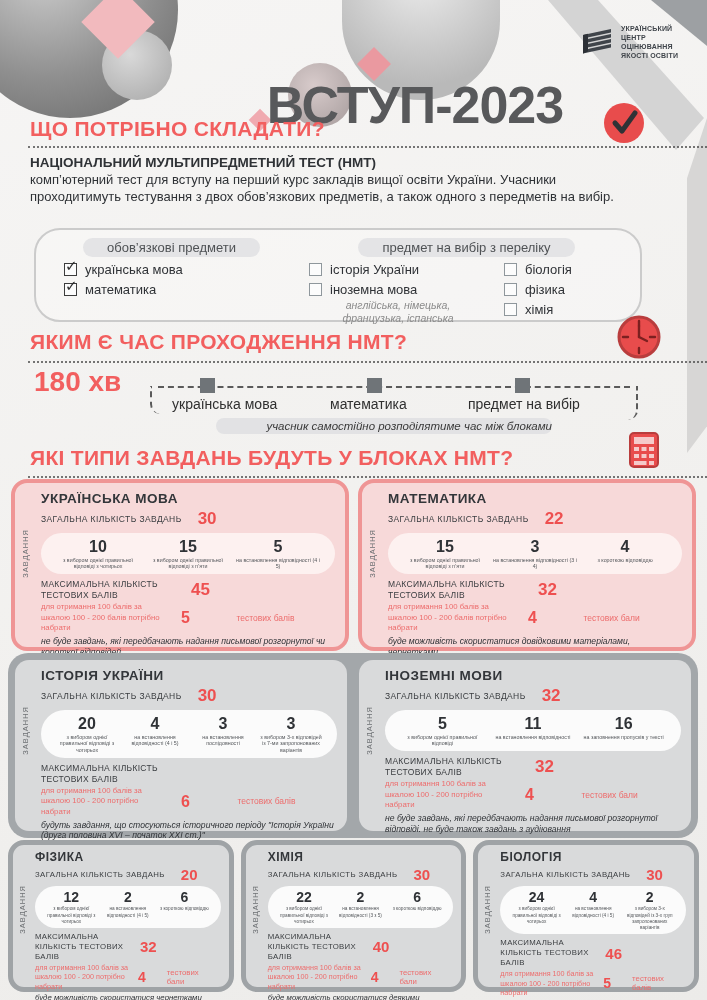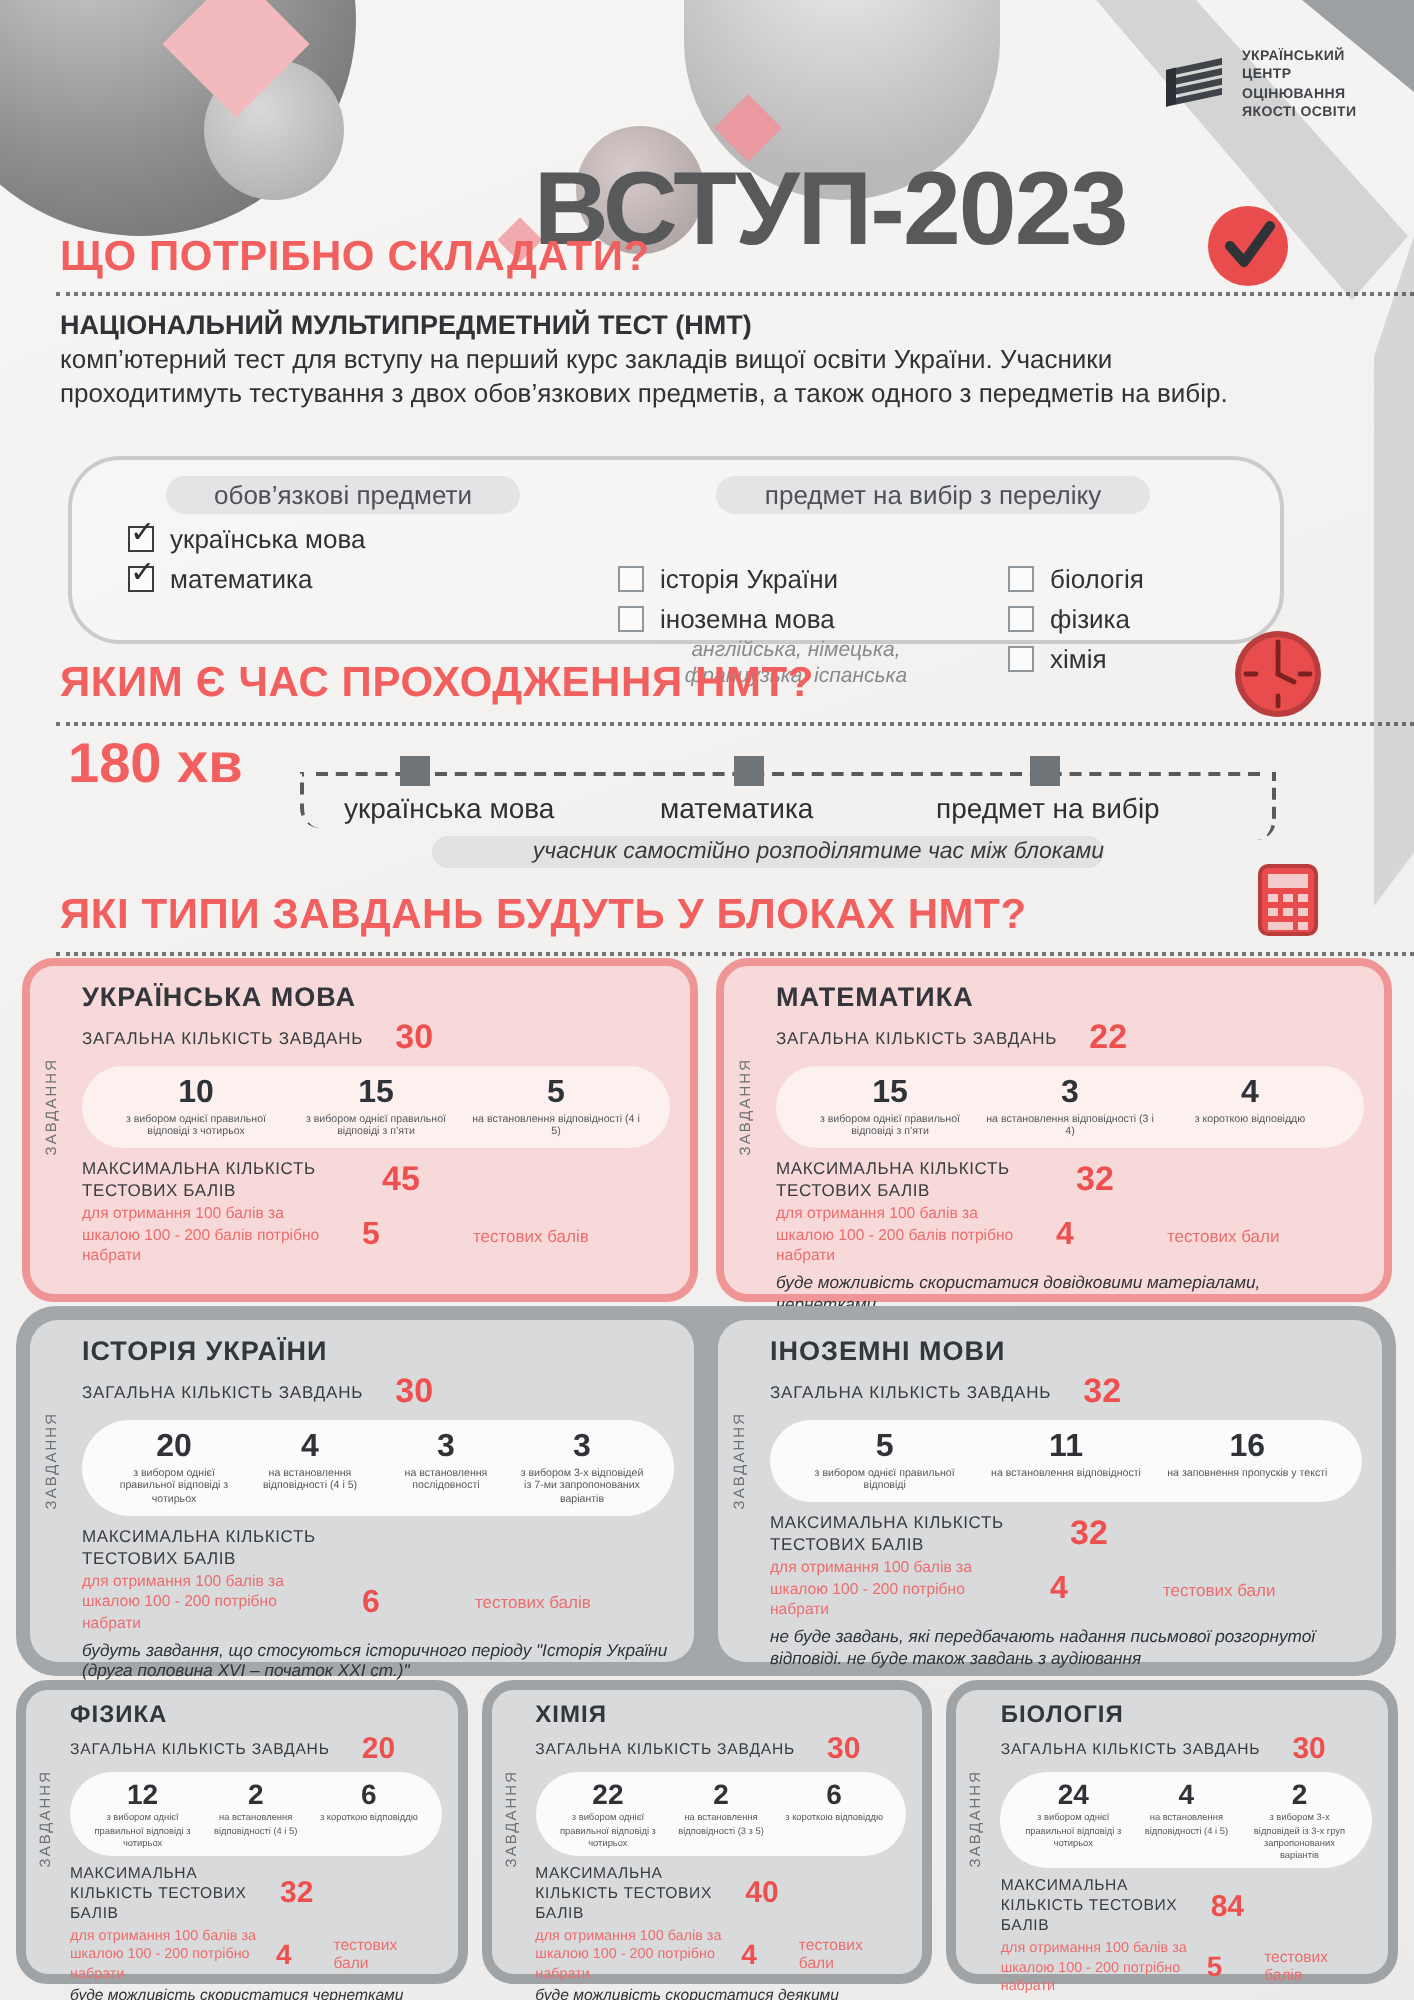--- a/index.html
+++ b/index.html
@@ -163,21 +163,21 @@
       <div class="pill-label">обов’язкові предмети</div>
       <div class="cb-row">
         <span class="cb checked"></span>
         <span>українська мова</span>
       </div>
       <div class="cb-row">
         <span class="cb checked"></span>
         <span>математика</span>
       </div>
     </div>
-    <div class="choice-col" style="flex:1;gap:20px;">
+    <div class="choice-col" style="flex:1;">
       <div class="pill-label">предмет на вибір з переліку</div>
       <div class="opt-cols">
         <div class="choice-col">
           <div class="cb-row">
             <span class="cb"></span>
             <span>історія України</span>
           </div>
           <div class="cb-row">
             <span class="cb"></span>
             <span>іноземна мова</span>
@@ -275,20 +275,21 @@
         </div>
     <div class="max-row">
       <span class="max-label">МАКСИМАЛЬНА КІЛЬКІСТЬ ТЕСТОВИХ БАЛІВ</span>
       <span class="max-num">45</span>
     </div>
     <div class="need-row">
       <span class="need-text">для отримання 100 балів за шкалою 100 - 200 балів потрібно набрати</span>
       <span class="need-num">5</span>
       <span class="need-unit">тестових балів</span>
     </div>
+    <div class="card-note">не буде завдань, які передбачають надання письмової розгорнутої чи короткої відповідей</div>
   </div>
       <div class="card pink lg">
     <div class="vlabel">ЗАВДАННЯ</div>
     <div class="card-title">МАТЕМАТИКА</div>
     <div class="total-row">
       <span class="total-label">ЗАГАЛЬНА КІЛЬКІСТЬ ЗАВДАНЬ</span>
       <span class="total-num">22</span>
     </div>
     <div class="tasks-pill">
           <div class="task-col">
@@ -466,21 +467,21 @@
             <div class="task-num">4</div>
             <div class="task-caption">на встановлення відповідності (4 і 5)</div>
           </div>
           <div class="task-col">
             <div class="task-num">2</div>
             <div class="task-caption">з вибором 3-х відповідей із 3-х груп запропонованих варіантів</div>
           </div>
         </div>
     <div class="max-row">
       <span class="max-label">МАКСИМАЛЬНА КІЛЬКІСТЬ ТЕСТОВИХ БАЛІВ</span>
-      <span class="max-num">84</span>
+      <span class="max-num">46</span>
     </div>
     <div class="need-row">
       <span class="need-text">для отримання 100 балів за шкалою 100 - 200 потрібно набрати</span>
       <span class="need-num">5</span>
       <span class="need-unit">тестових балів</span>
     </div>
 
   </div>
     </div>
 

